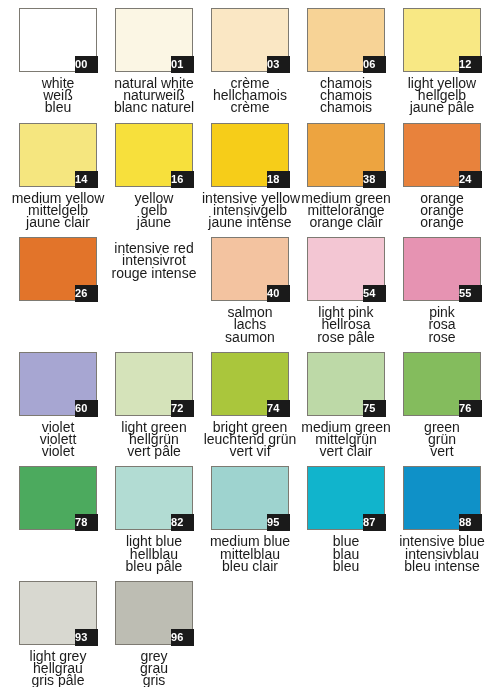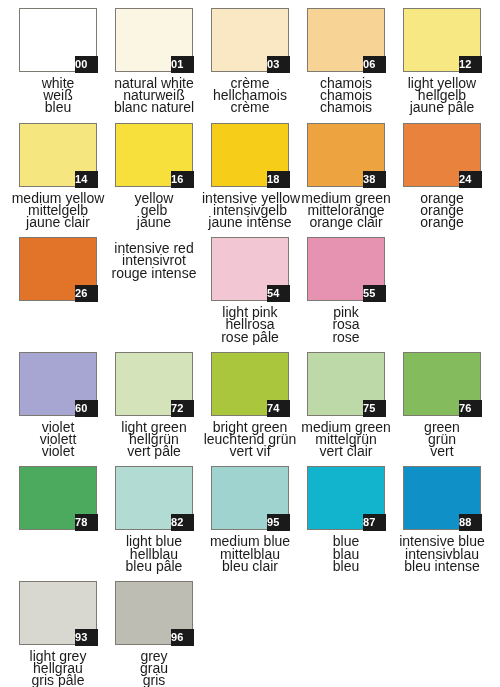--- a/index.html
+++ b/index.html
@@ -191,20 +191,31 @@
       </div>
       <div class="cell">
         <div class="labels">
           <div>intensive red</div>
           <div>intensivrot</div>
           <div>rouge intense</div>
         </div>
       </div>
       <div class="cell">
         <div class="swatch-wrap">
+          <div class="swatch" style="background: rgb(243, 195, 160);"></div>
+          <div class="badge">40</div>
+        </div>
+        <div class="labels">
+          <div>salmon</div>
+          <div>lachs</div>
+          <div>saumon</div>
+        </div>
+      </div>
+      <div class="cell">
+        <div class="swatch-wrap">
           <div class="swatch" style="background: rgb(243, 198, 211);"></div>
           <div class="badge">54</div>
         </div>
         <div class="labels">
           <div>light pink</div>
           <div>hellrosa</div>
           <div>rose pâle</div>
         </div>
       </div>
       <div class="cell">

